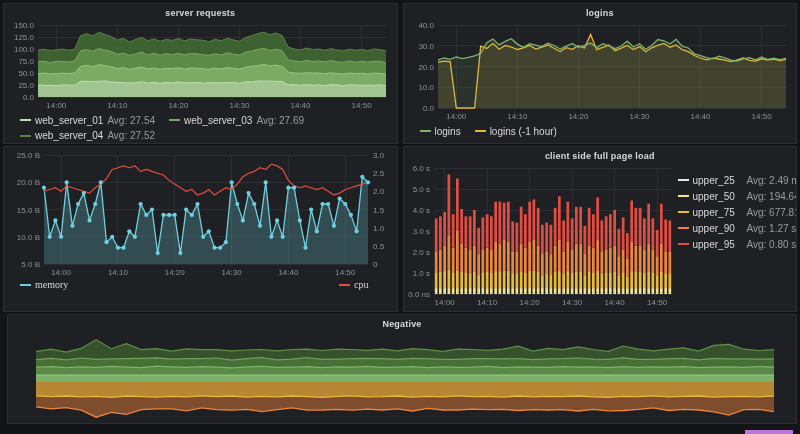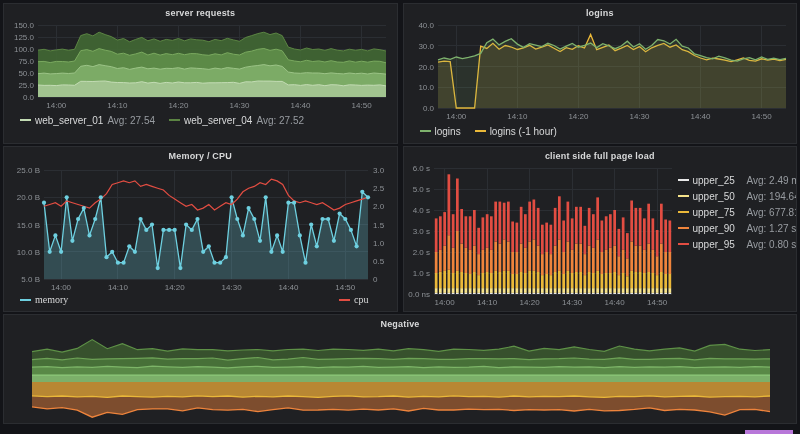--- a/index.html
+++ b/index.html
@@ -1,17 +1,17 @@
 <!DOCTYPE html>
 <html><head>
 <meta charset="utf-8">
 <style>
   html,body{margin:0;padding:0;}
   body{width:800px;height:434px;background:#131418;font-family:"Liberation Sans",sans-serif;overflow:hidden;position:relative;}
-  .dash{position:absolute;inset:0;padding:3px;display:flex;flex-direction:column;gap:2px;box-sizing:border-box;}
+  .dash{position:absolute;inset:0;padding:3px;display:flex;flex-direction:column;gap:2px;box-sizing:border-box;align-items:flex-end;}
   .row{display:grid;grid-template-columns:1fr 1fr;gap:5px;}
   .row.full{grid-template-columns:1fr;}
   .r1{height:141px;}.r2{height:166px;}.r3{height:110px;}
   .panel{background:#1f2023;border:1px solid #2b2d31;box-sizing:border-box;display:flex;flex-direction:column;overflow:hidden;}
   .ptitle{margin:0;font-size:9px;font-weight:700;color:#d8d9da;text-align:center;padding:4px 0 1px;letter-spacing:.2px;cursor:pointer;}
   svg.chart{display:block;flex:none;}
   svg text{font-family:"Liberation Sans",sans-serif;font-size:8px;fill:#8d9196;}
   .grid{stroke:#2b2e33;stroke-width:1;shape-rendering:crispEdges;}
   .legend{color:#d8d9da;font-size:10px;line-height:13px;padding:0 10px 2px 16px;}
   .item{display:inline-flex;align-items:center;margin-right:14px;white-space:nowrap;cursor:pointer;}
@@ -65,20 +65,24 @@
           <path d="M34.0 66.0 L40.1 66.4 L46.2 66.3 L52.3 66.6 L58.4 65.9 L64.5 66.0 L70.6 66.3 L76.7 62.3 L82.8 62.4 L88.9 62.5 L95.1 62.2 L101.2 62.0 L107.3 63.1 L113.4 63.5 L119.5 63.6 L125.6 64.0 L131.7 63.8 L137.8 62.7 L143.9 64.1 L150.0 63.3 L156.1 64.4 L162.2 63.4 L168.3 64.0 L174.4 63.0 L180.5 63.8 L186.6 63.8 L192.7 63.4 L198.8 64.2 L204.9 63.8 L211.1 63.8 L217.2 63.7 L223.3 63.6 L229.4 63.3 L235.5 64.4 L241.6 62.8 L247.7 62.9 L253.8 62.0 L259.9 62.1 L266.0 62.1 L272.1 62.4 L278.2 62.4 L284.3 65.9 L290.4 65.7 L296.5 66.4 L302.6 65.6 L308.7 66.3 L314.8 65.7 L320.9 66.7 L327.1 65.7 L333.2 65.9 L339.3 66.8 L345.4 65.8 L351.5 66.0 L357.6 66.4 L363.7 66.1 L369.8 66.3 L375.9 65.9 L382.0 66.9 L382.0 78.0 L34.0 78.0 Z" fill="#A6C695" fill-opacity="0.9"></path>
           <path d="M34.0 66.0 L40.1 66.4 L46.2 66.3 L52.3 66.6 L58.4 65.9 L64.5 66.0 L70.6 66.3 L76.7 62.3 L82.8 62.4 L88.9 62.5 L95.1 62.2 L101.2 62.0 L107.3 63.1 L113.4 63.5 L119.5 63.6 L125.6 64.0 L131.7 63.8 L137.8 62.7 L143.9 64.1 L150.0 63.3 L156.1 64.4 L162.2 63.4 L168.3 64.0 L174.4 63.0 L180.5 63.8 L186.6 63.8 L192.7 63.4 L198.8 64.2 L204.9 63.8 L211.1 63.8 L217.2 63.7 L223.3 63.6 L229.4 63.3 L235.5 64.4 L241.6 62.8 L247.7 62.9 L253.8 62.0 L259.9 62.1 L266.0 62.1 L272.1 62.4 L278.2 62.4 L284.3 65.9 L290.4 65.7 L296.5 66.4 L302.6 65.6 L308.7 66.3 L314.8 65.7 L320.9 66.7 L327.1 65.7 L333.2 65.9 L339.3 66.8 L345.4 65.8 L351.5 66.0 L357.6 66.4 L363.7 66.1 L369.8 66.3 L375.9 65.9 L382.0 66.9" fill="none" stroke="#C3DCB4" stroke-width="1"></path>
           <path d="M34.0 54.7 L40.1 54.1 L46.2 54.9 L52.3 54.6 L58.4 54.1 L64.5 54.5 L70.6 54.0 L76.7 47.3 L82.8 46.3 L88.9 47.6 L95.1 45.6 L101.2 46.7 L107.3 47.7 L113.4 49.5 L119.5 48.7 L125.6 50.4 L131.7 49.1 L137.8 48.1 L143.9 49.8 L150.0 49.1 L156.1 50.2 L162.2 49.3 L168.3 49.5 L174.4 48.7 L180.5 50.1 L186.6 48.9 L192.7 49.3 L198.8 49.7 L204.9 50.4 L211.1 49.1 L217.2 50.0 L223.3 48.6 L229.4 49.3 L235.5 50.1 L241.6 48.2 L247.7 47.2 L253.8 46.5 L259.9 45.6 L266.0 46.8 L272.1 46.0 L278.2 47.4 L284.3 53.0 L290.4 54.0 L296.5 54.3 L302.6 53.7 L308.7 54.0 L314.8 54.0 L320.9 54.7 L327.1 53.9 L333.2 54.5 L339.3 54.9 L345.4 54.0 L351.5 54.7 L357.6 54.2 L363.7 55.0 L369.8 54.0 L375.9 54.5 L382.0 55.1" fill="none" stroke="#9CC487" stroke-width="1"></path>
           <path d="M34.0 42.7 L40.1 42.4 L46.2 43.6 L52.3 42.4 L58.4 42.5 L64.5 43.0 L70.6 42.0 L76.7 31.7 L82.8 30.6 L88.9 32.3 L95.1 29.6 L101.2 31.2 L107.3 32.4 L113.4 35.2 L119.5 34.2 L125.6 36.3 L131.7 34.9 L137.8 33.1 L143.9 36.0 L150.0 34.2 L156.1 36.1 L162.2 34.6 L168.3 35.7 L174.4 34.3 L180.5 35.7 L186.6 34.6 L192.7 34.7 L198.8 35.8 L204.9 36.3 L211.1 34.8 L217.2 35.9 L223.3 33.7 L229.4 35.2 L235.5 36.0 L241.6 33.2 L247.7 32.1 L253.8 30.3 L259.9 29.5 L266.0 31.4 L272.1 30.2 L278.2 31.8 L284.3 40.8 L290.4 42.0 L296.5 42.8 L302.6 41.3 L308.7 42.5 L314.8 41.9 L320.9 43.0 L327.1 41.7 L333.2 43.0 L339.3 43.3 L345.4 41.9 L351.5 43.2 L357.6 42.2 L363.7 43.2 L369.8 42.1 L375.9 42.3 L382.0 43.8" fill="none" stroke="#7AA95F" stroke-width="1"></path>
           <path d="M34.0 31.2 L40.1 30.3 L46.2 31.9 L52.3 30.9 L58.4 30.1 L64.5 31.3 L70.6 30.3 L76.7 16.6 L82.8 14.7 L88.9 16.9 L95.1 13.2 L101.2 15.6 L107.3 17.6 L113.4 21.1 L119.5 19.5 L125.6 22.8 L131.7 20.4 L137.8 18.4 L143.9 21.8 L150.0 19.9 L156.1 22.3 L162.2 20.4 L168.3 21.4 L174.4 19.5 L180.5 21.8 L186.6 19.9 L192.7 20.8 L198.8 21.2 L204.9 22.7 L211.1 20.4 L217.2 21.7 L223.3 19.3 L229.4 20.9 L235.5 22.3 L241.6 18.5 L247.7 16.6 L253.8 14.6 L259.9 13.2 L266.0 15.6 L272.1 14.0 L278.2 16.6 L284.3 28.1 L290.4 30.0 L296.5 31.0 L302.6 29.0 L308.7 30.5 L314.8 30.0 L320.9 31.4 L327.1 29.6 L333.2 31.2 L339.3 31.9 L345.4 30.2 L351.5 31.3 L357.6 30.4 L363.7 31.9 L369.8 29.9 L375.9 30.7 L382.0 32.0" fill="none" stroke="#5B8443" stroke-width="1"></path>
         </svg>
       <div class="legend" id="l-sr"><span class="item">
             <span class="dash-swatch" style="background: rgb(195, 220, 180);"></span>
             <span class="name">web_server_01</span>
             <span class="avg">Avg: 27.54</span>
+          </span><span class="item">
+            <span class="dash-swatch" style="background: rgb(122, 169, 95);"></span>
+            <span class="name">web_server_03</span>
+            <span class="avg">Avg: 27.69</span>
           </span><span class="item">
             <span class="dash-swatch" style="background: rgb(91, 132, 67);"></span>
             <span class="name">web_server_04</span>
             <span class="avg">Avg: 27.52</span>
           </span></div>
     </section>
     <section class="panel">
       <h2 class="ptitle">logins</h2>
       <svg id="c-lg" class="chart" width="390" height="103" viewBox="0 0 390 103">
           <line x1="34" y1="89" x2="382" y2="89" class="grid"></line>
@@ -113,21 +117,20 @@
             <span class="name">logins</span>
           </span><span class="item">
             <span class="dash-swatch" style="background: rgb(234, 184, 57);"></span>
             <span class="name">logins (-1 hour)</span>
           </span></div>
     </section>
   </div>
 
   <div class="row r2">
     <section class="panel">
-      <h2 class="ptitle">Memory / CPU</h2>
       <svg id="c-mem" class="chart" width="390" height="131" viewBox="0 0 390 131">
           <line x1="40" y1="117" x2="364" y2="117" class="grid"></line>
           <text x="36" y="120" text-anchor="end">5.0 B</text>
           <line x1="40" y1="89.75" x2="364" y2="89.75" class="grid"></line>
           <text x="36" y="92.75" text-anchor="end">10.0 B</text>
           <line x1="40" y1="62.5" x2="364" y2="62.5" class="grid"></line>
           <text x="36" y="65.5" text-anchor="end">15.0 B</text>
           <line x1="40" y1="35.25" x2="364" y2="35.25" class="grid"></line>
           <text x="36" y="38.25" text-anchor="end">20.0 B</text>
           <line x1="40" y1="8" x2="364" y2="8" class="grid"></line>

